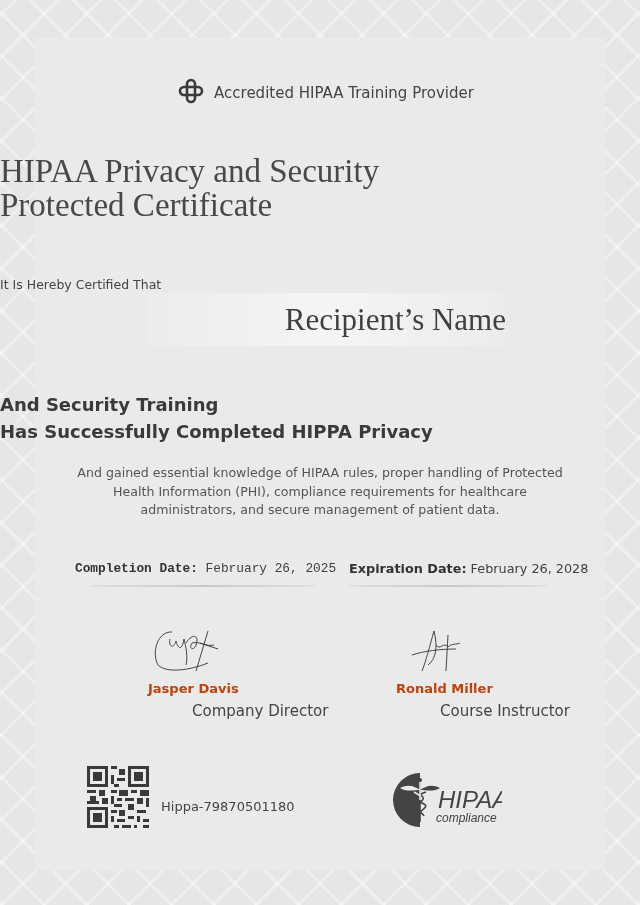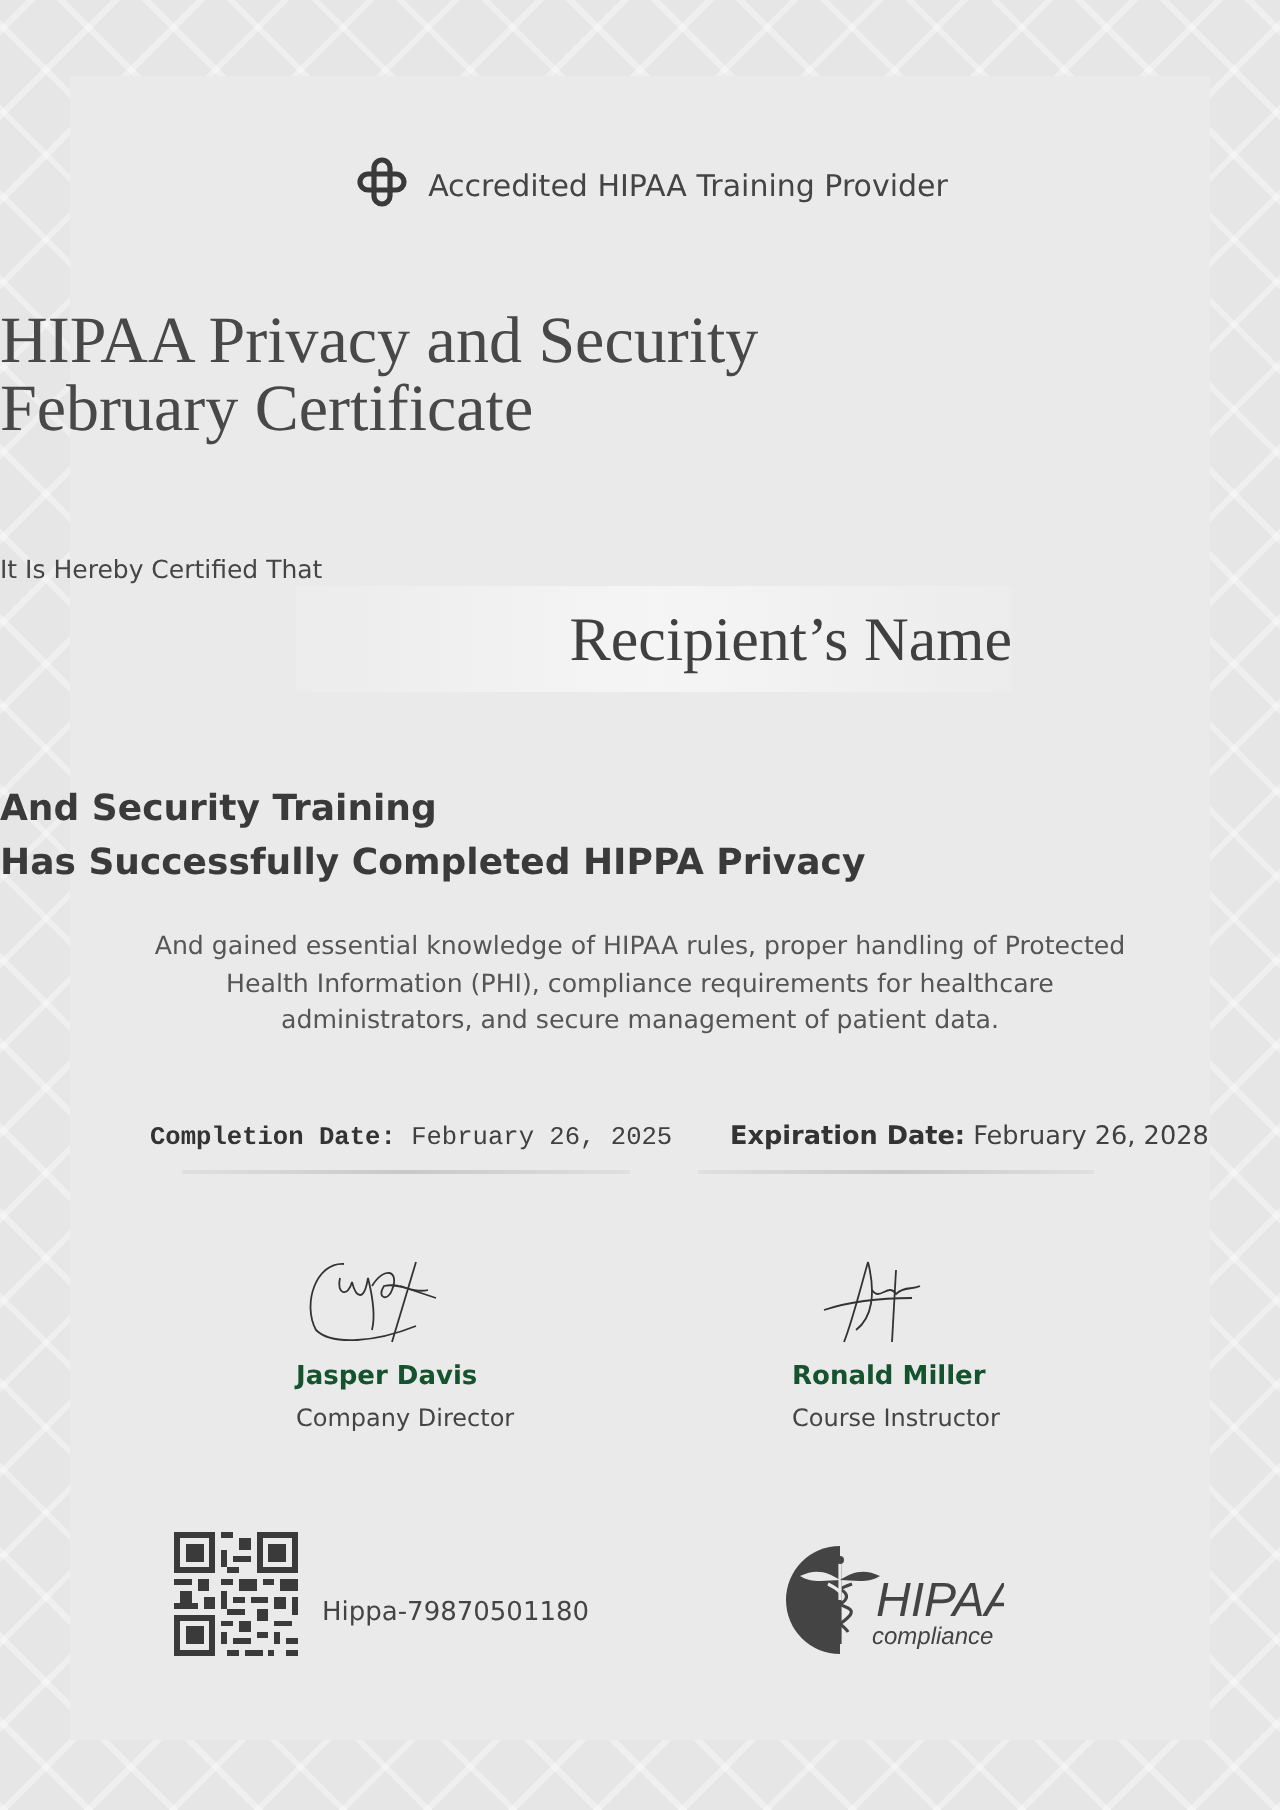--- a/index.html
+++ b/index.html
@@ -54,22 +54,22 @@
   }
   .date {
     top: 561px; font-size: 12.8px; color: #404040; white-space: nowrap;
   }
   .date b { color: #333; }
   .date-line {
     height: 2px;
     background: linear-gradient(90deg, rgba(200,200,200,0.3), #c8c8c8 50%, rgba(200,200,200,0.3));
   }
   .sig svg { width: 80px; height: 50px; }
-  .signer-name { font-weight: bold; font-size: 13px; color: #14532d; }
-  .signer-role { font-size: 12px; color: #444; margin-top: 6px; }
+  .signer-name { font-weight: bold; font-size: 13px; color: #c2410c; }
+  .signer-role { font-size: 15px; color: #444; margin-top: 6px; margin-left: 44px; }
 
   .qr { left: 87px; top: 766px; width: 62px; height: 62px; }
   .tracking { left: 161px; top: 797px; font-size: 13px; line-height: 19px; color: #444; }
 
   .hipaa-logo { left: 392px; top: 772px; width: 110px; height: 56px; }
 </style>
 </head>
 <body>
 
 <div class="frame"></div>
@@ -82,21 +82,21 @@
         <rect x="9" y="2" width="8" height="22" rx="4"></rect>
         <rect x="2" y="9" width="22" height="8" rx="4"></rect>
       </g>
     </svg>
   </span>
   <span>Accredited HIPAA Training Provider</span>
 </div>
 
 <div class="abs center title">
   <div>HIPAA Privacy and Security</div>
-  <div>February Certificate</div>
+  <div>Protected Certificate</div>
 </div>
 
 <div class="abs center certified">It Is Hereby Certified That</div>
 
 <div class="abs name-box">
   <span>Recipient’s Name</span>
 </div>
 
 <div class="abs center completed">
   <div>And Security Training</div>
@@ -104,21 +104,21 @@
 </div>
 
 <div class="abs desc">And gained essential knowledge of HIPAA rules, proper handling of Protected Health Information (PHI), compliance requirements for healthcare administrators, and secure management of patient data.</div>
 
 <div class="abs date" style="left:75px;font-family:Liberation Mono, monospace;">
   <b>Completion Date:</b>
   <span>February 26, 2025</span>
 </div>
 <div class="abs date-line" style="left:91px; top:585px; width:224px;"></div>
 
-<div class="abs date" style="left:365px;text-align:center;">
+<div class="abs date" style="left:349px;text-align:center;">
   <b>Expiration Date:</b>
   <span>February 26, 2028</span>
 </div>
 <div class="abs date-line" style="left:349px; top:585px; width:198px;"></div>
 
 <div class="abs sig" style="left:148px; top:627px;">
   <svg viewBox="0 0 80 50">
     <g fill="none" stroke="#333" stroke-width="0.9">
       <path d="M24 5 C10 4 3 25 10 38 C18 46 40 44 60 36"></path>
       <path d="M22 12 C20 20 26 22 28 14 C30 22 34 24 36 12 C38 20 40 30 38 38"></path>

